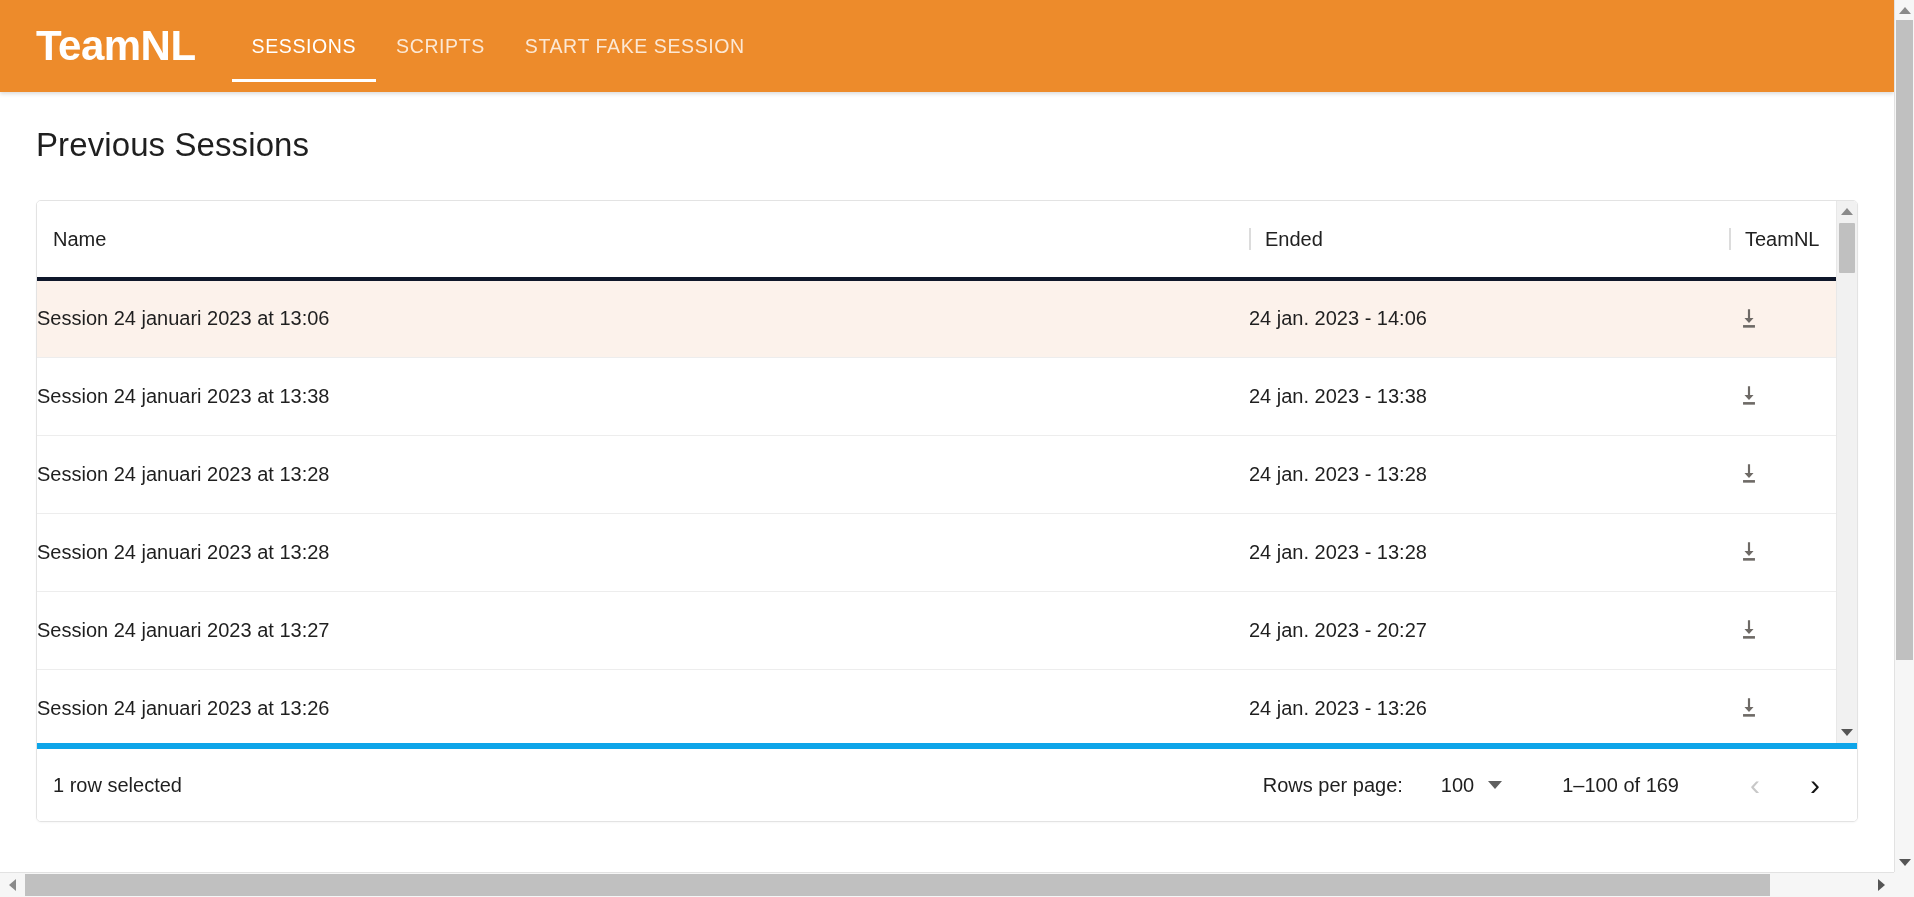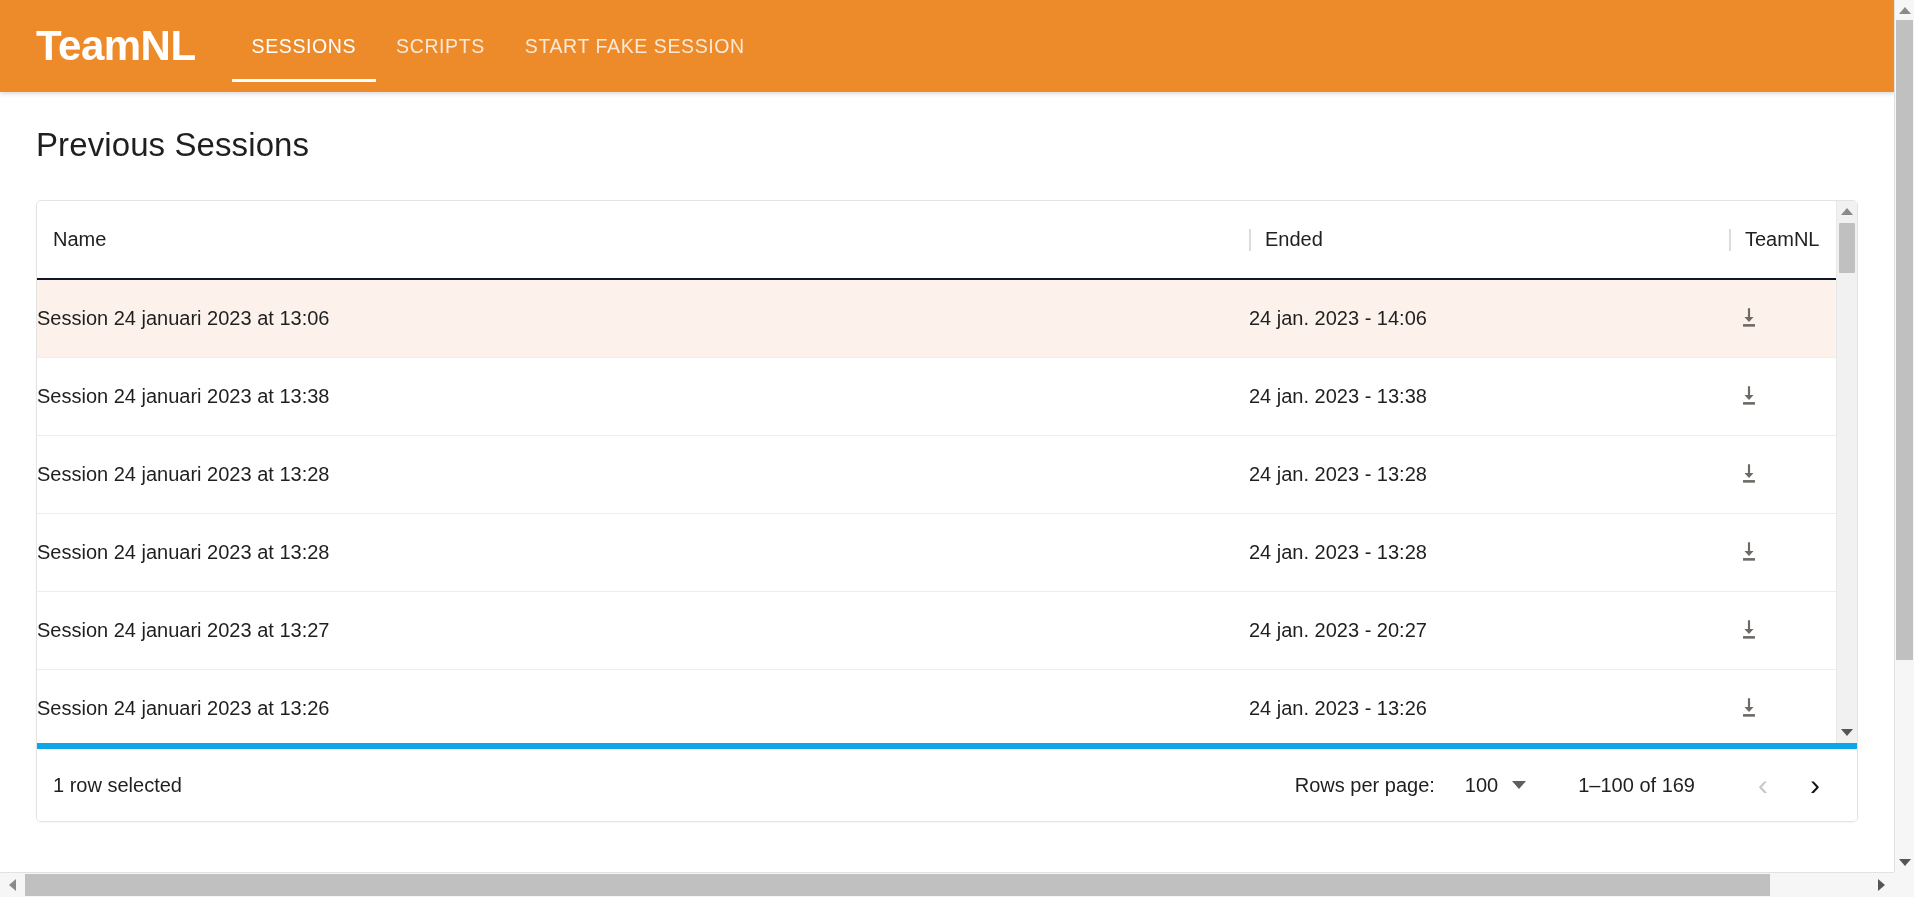--- a/index.html
+++ b/index.html
@@ -114,21 +114,21 @@
     padding: 0;
   }
   col.c-name    { width: 1212px; }
   col.c-ended   { width: 480px; }
   col.c-actions { width: 170px; }
 
   thead th {
     height: 78px;
     font-size: 20px;
     color: #212121;
-    border-bottom: 2px solid #0f172a;
+    border-bottom: 4px solid #0f172a;
     vertical-align: middle;
     position: relative;
     background: #fff;
   }
   th .th-inner { display: block; padding-left: 16px; }
   th.col-name .th-inner { padding-left: 16px; }
   
   th .resizer {
     position: absolute;
     top: 50%;
@@ -202,21 +202,21 @@
     color: #1f1f1f;
     border-top: 6px solid #0ea5e9;
     padding: 0 18px 0 16px;
     background: #fff;
   }
   .sel-count { white-space: nowrap; }
   .spacer { flex: 1 1 auto; }
   .paginator {
     display: flex;
     align-items: center;
-    gap: 4px;
+    gap: 12px;
     white-space: nowrap;
   }
   .rpp-label { margin-right: 26px; }
   .rpp-select {
     display: inline-flex;
     align-items: center;
     gap: 14px;
     cursor: pointer;
     margin-right: 48px;
   }

